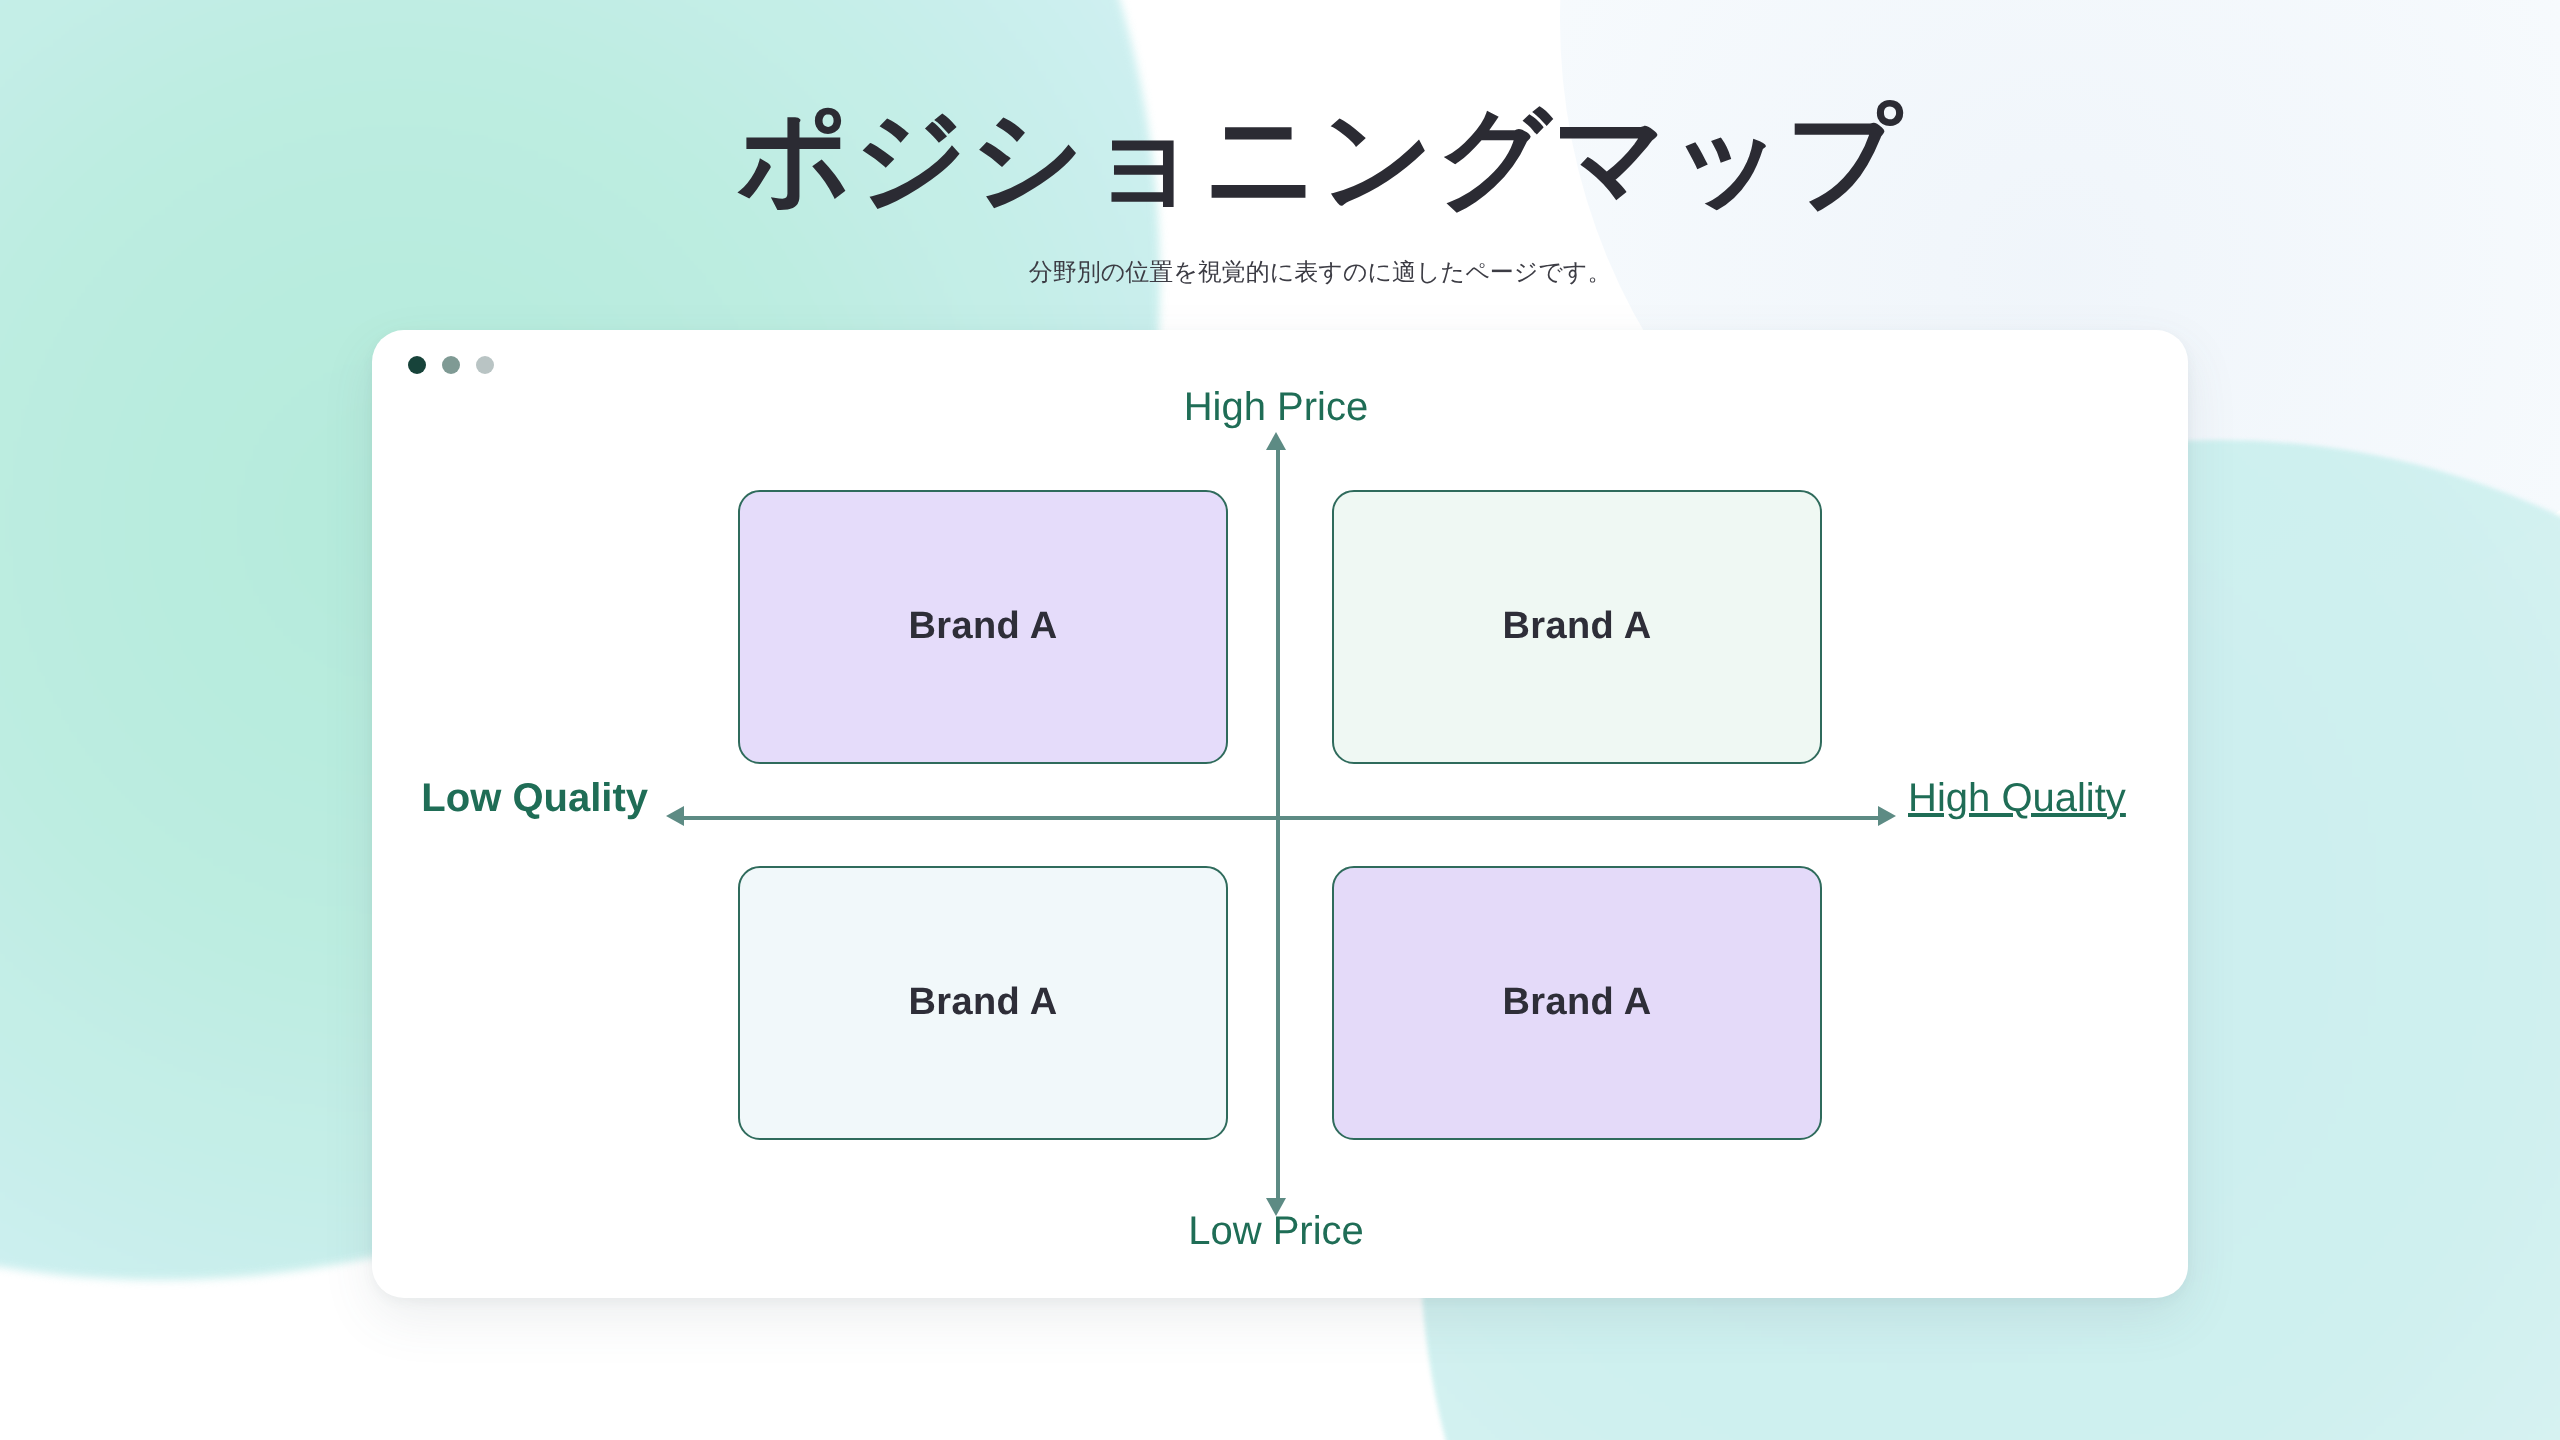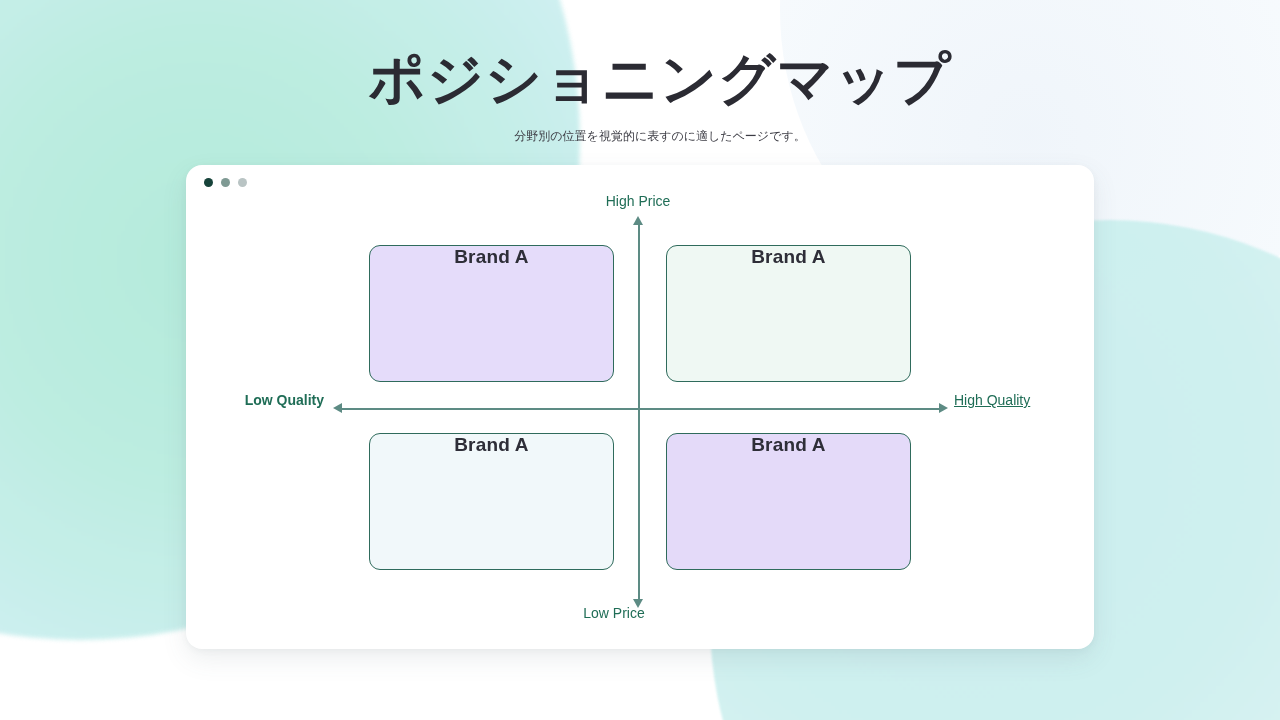--- a/index.html
+++ b/index.html
@@ -128,38 +128,38 @@
   #h-arrow-right {
     left:753px; top:238px;
     border-top:5.5px solid transparent;
     border-bottom:5.5px solid transparent;
     border-left:9px solid #5d8b84;
   }
 
   
   .axis-label {
     position:absolute;
-    font-size:14px;
+    font-size:20px;
     font-weight:500;
     color:#1f6d56;
     white-space:nowrap;
   }
   #label-high-price { left:452px; top:28px; transform:translateX(-50%); }
-  #label-low-price  { left:428px; top:440px; transform:translateX(-50%);text-align:center; }
+  #label-low-price  { left:452px; top:440px; transform:translateX(-50%);text-align:center; }
   #label-low-quality{ left:138px; top:235px; transform:translate(-100%,-50%);font-weight:bold; }
   #label-high-quality{ left:768px; top:235px; transform:translateY(-50%);text-decoration:underline; }
 
   
   .quad-box {
     position:absolute;
     width:245px; height:137px;
     border:1.4px solid #2f6b5c;
     border-radius:11px;
     display:flex;
-    align-items:flex-start;
+    align-items:center;
     justify-content:center;
   }
   .quad-label {
     font-size:19px;
     font-weight:700;
     color:#2e2e38;
     letter-spacing:.2px;
   }
 
   #quad-tl { left:183px;  top:80px;  background:#e5dcfa; }

